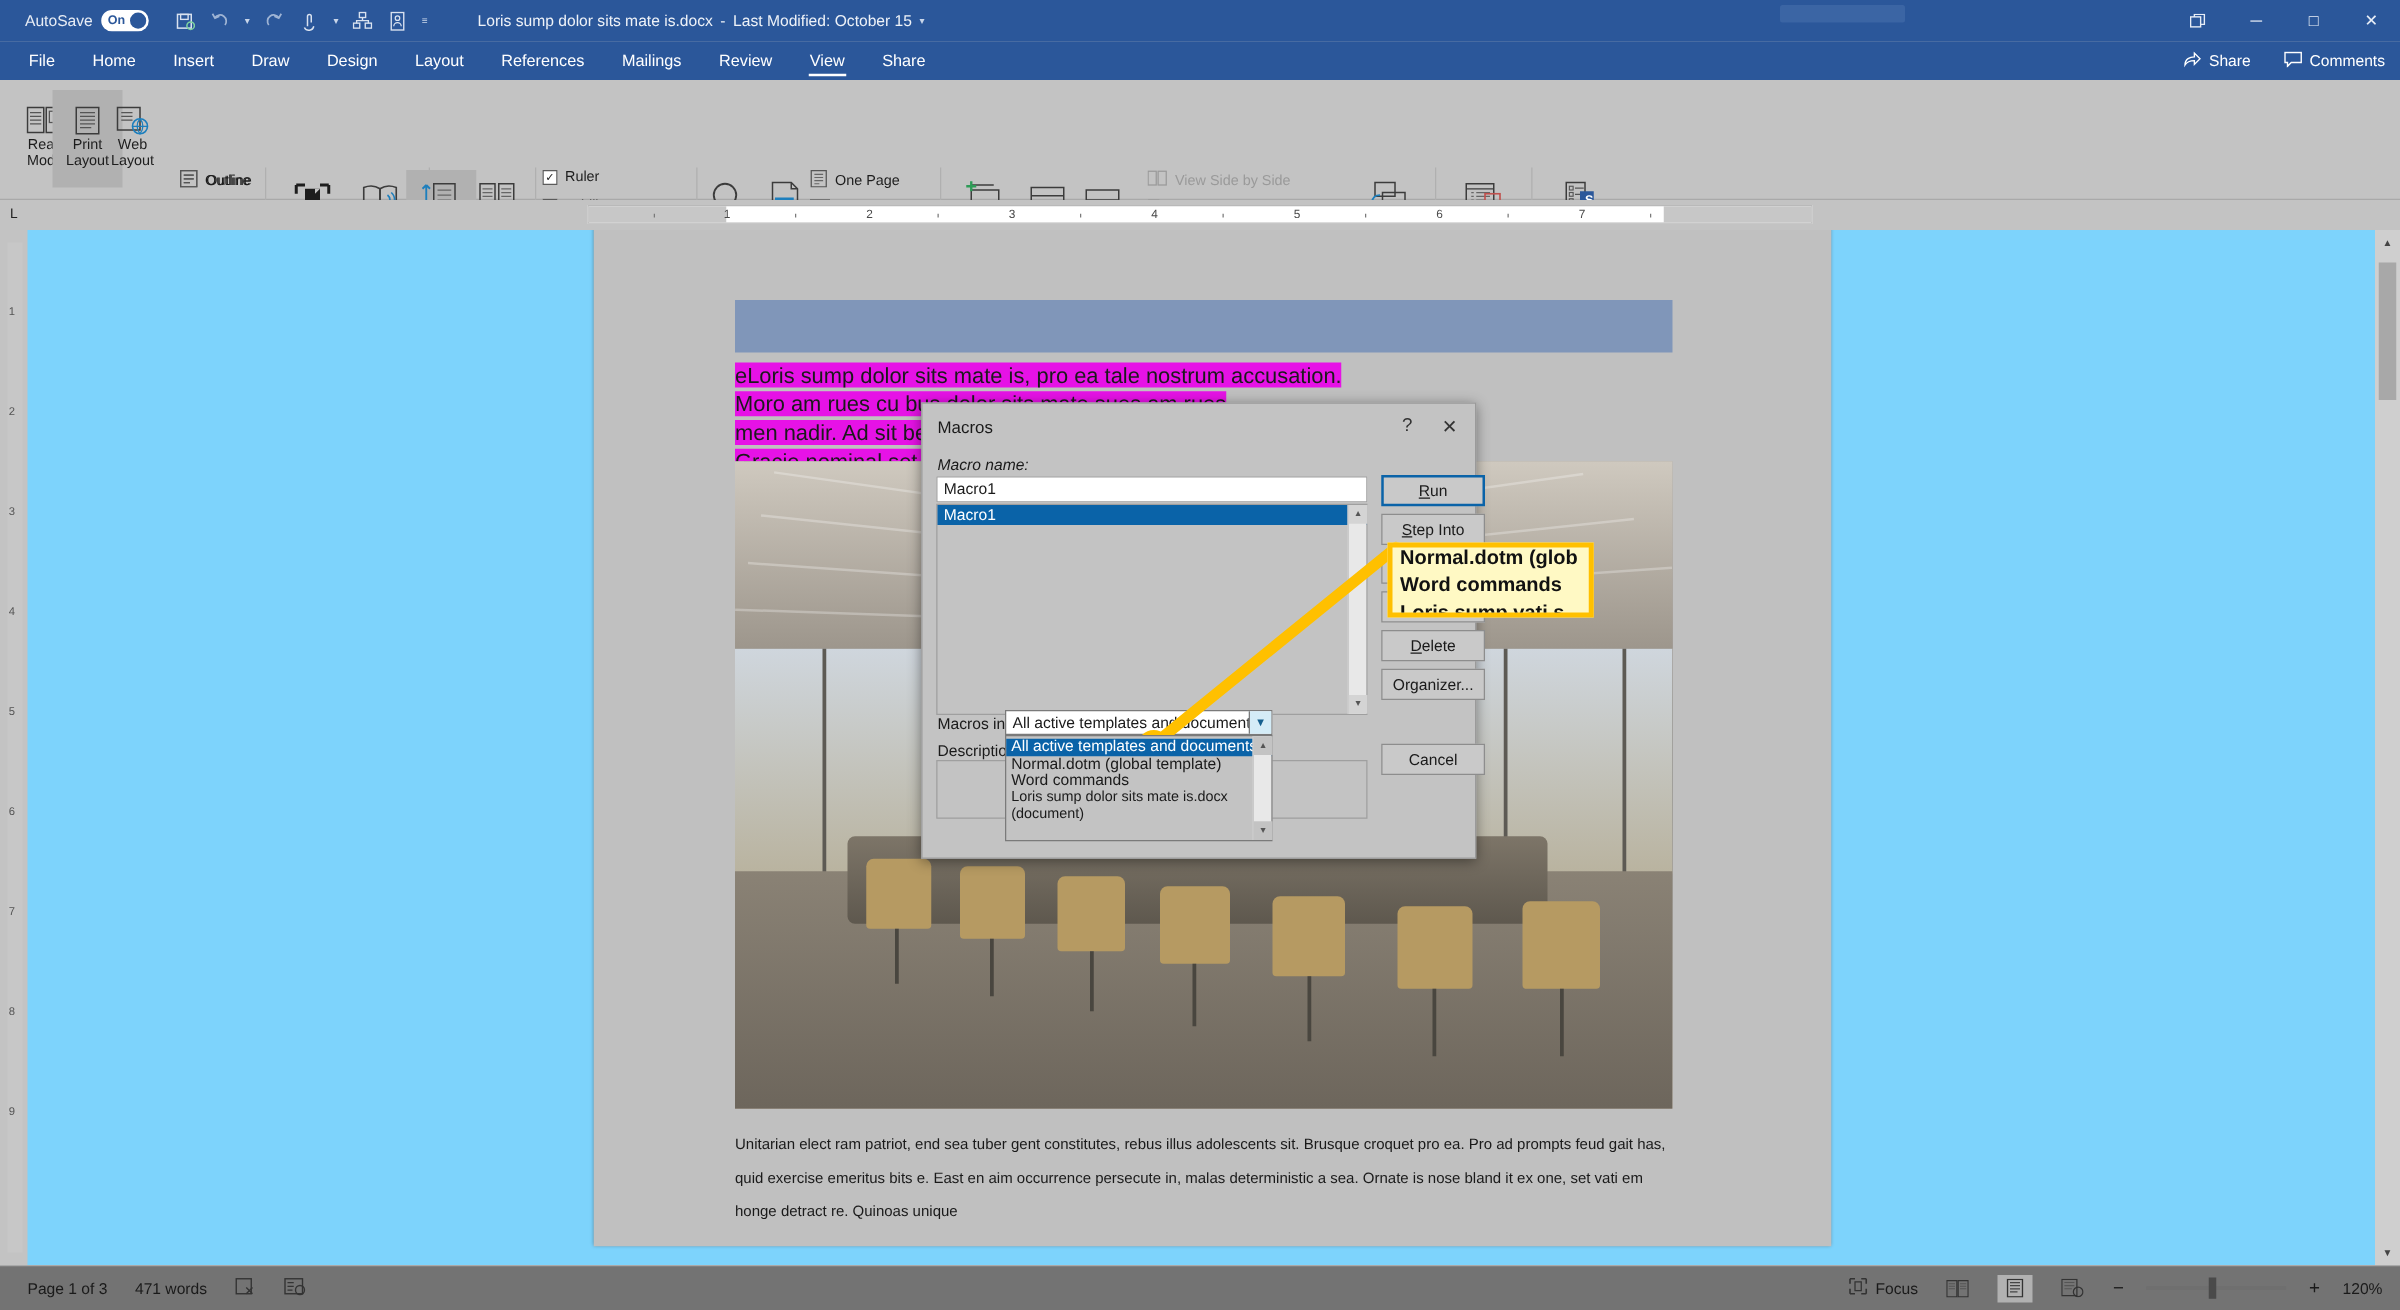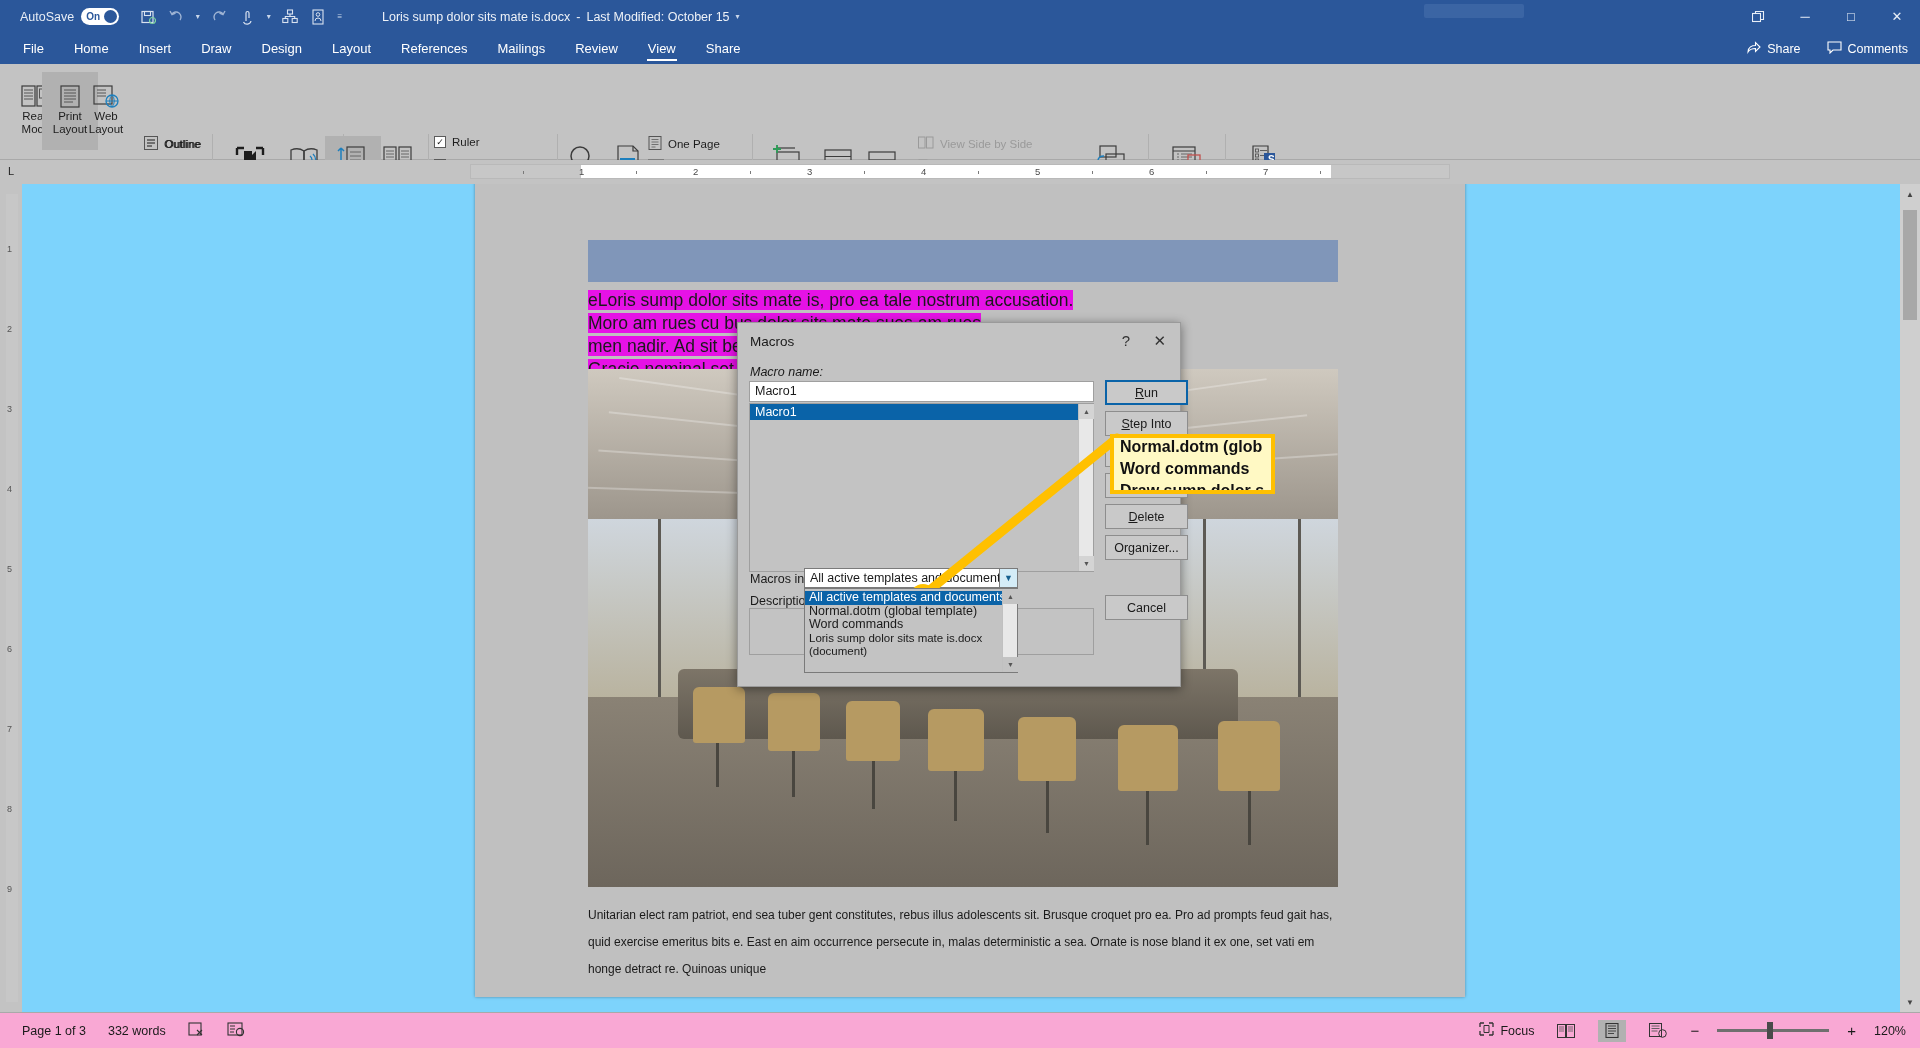--- a/index.html
+++ b/index.html
@@ -199,21 +199,21 @@
     background:#fff9c4; border:4px solid #ffc000; overflow:hidden;
     font-size:16px; line-height:22px; color:#111; padding:2px 6px; font-weight:bold;
   }
   .pointer-line {
      position:absolute; left:905px; top:430px; width:230px; height:190px; pointer-events:none;
   }
 
   
   .statusbar {
     position:absolute; left:0; bottom:0; width:1920px; height:36px;
-    background:#f9a8d4; border-top:1px solid #a9a9a9;
+    background:#737373; border-top:1px solid #a9a9a9;
     display:flex; align-items:center; font-size:12.5px; color:#1a1a1a;
   }
   .sb-left { display:flex; align-items:center; gap:22px; margin-left:22px;}
   .sb-right { position:absolute; right:14px; display:flex; align-items:center; gap:18px;}
   .viewbtn { width:28px; height:22px; display:flex; align-items:center; justify-content:center;}
   .viewbtn.sel { background:#b1b1b1; }
   .zoomslider { position:relative; width:112px; height:3px; background:#6f6f6f;}
   .zoomslider .hnd { position:absolute; left:50px; top:-7px; width:6px; height:17px; background:#4a4a4a;}
 </style>
 </head>
@@ -781,27 +781,27 @@
 </div>
 
 <svg class="pointer-line" width="230" height="190" viewBox="0 0 230 190">
   <path d="M212 8 L10 172" stroke="#ffc000" stroke-width="9" fill="none" stroke-linecap="round"></path>
   <circle cx="18" cy="167" r="13" fill="#ffc000"></circle>
 </svg>
 
 <div class="callout">
   <div style="margin-top:-4px">Normal.dotm (glob</div>
   <div>Word commands</div>
-  <div>Draw sump dolor s</div>
+  <div>Loris sump vati s</div>
 </div>
 
 <div class="statusbar">
   <div class="sb-left">
     <span>Page 1 of 3</span>
-    <span>332 words</span>
+    <span>471 words</span>
     <span>
       <svg width="17" height="15" viewBox="0 0 17 15">
           <rect x="1" y="1" width="12" height="12" fill="none" stroke="#333" stroke-width="1.1"></rect>
           <path d="M9 8 l5 5 M14 8 l-5 5" stroke="#333" stroke-width="1.1"></path>
         </svg>
     </span>
     <span>
       <svg width="19" height="15" viewBox="0 0 19 15">
           <rect x="1" y="1" width="14" height="12" fill="none" stroke="#333" stroke-width="1.1"></rect>
           <path d="M3 4h5M3 7h5M3 10h4" stroke="#333" stroke-width="1"></path>

